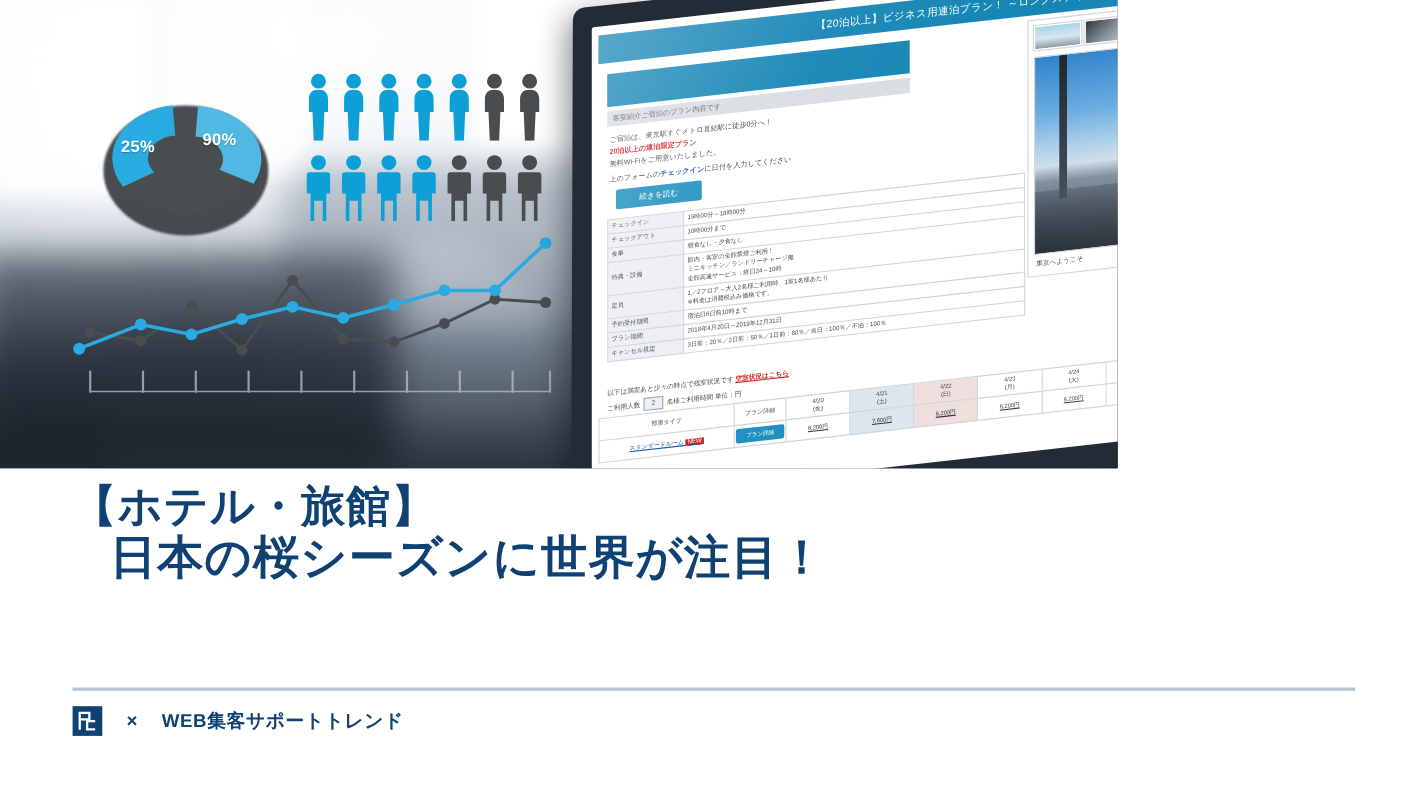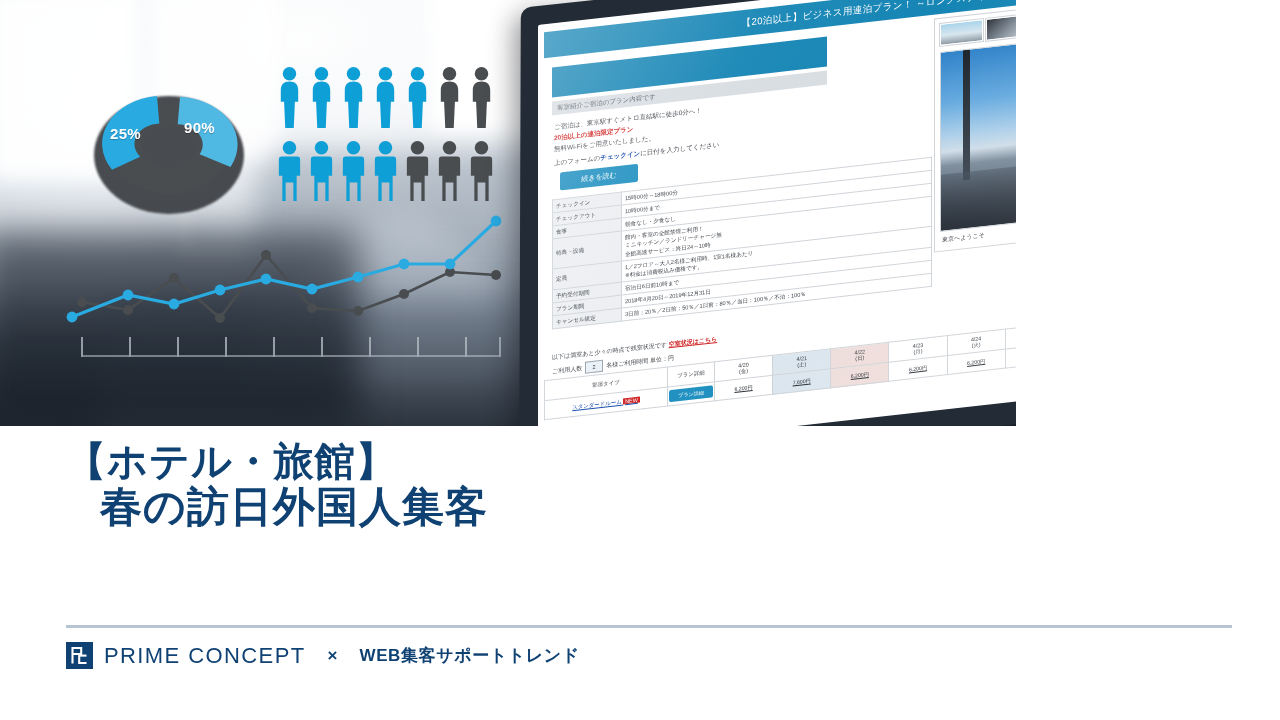--- a/index.html
+++ b/index.html
@@ -444,32 +444,31 @@
 
           <div class="glare"></div>
         </div>
       </div>
     </div>
   </div>
 
   <div class="content">
     <div class="headline">
       <div class="hl1">【ホテル・旅館】</div>
-      <div class="hl3">春の訪日外国人集客</div>
+      <div class="hl2">日本の桜シーズンに世界が注目！</div>
     </div>
     <div class="divider"></div>
     <div class="footer">
       <div class="logo-mark">
         <svg width="27" height="27" viewBox="0 0 27 27">
           <g fill="none" stroke="#ffffff" stroke-width="2.1">
             <path d="M6.5 21.5 V6 H15.2 V12 H6.8"></path>
             <path d="M13.2 12.5 V21 H20.5"></path>
             <path d="M13.2 13.6 H20.5"></path>
           </g>
         </svg>
       </div>
-      <div class="logo-word">PRIME CONCEPT</div>
       <div class="times">×</div>
       <div class="tagline">WEB集客サポートトレンド</div>
     </div>
   </div>
 
 </div>
 
 </body></html>

